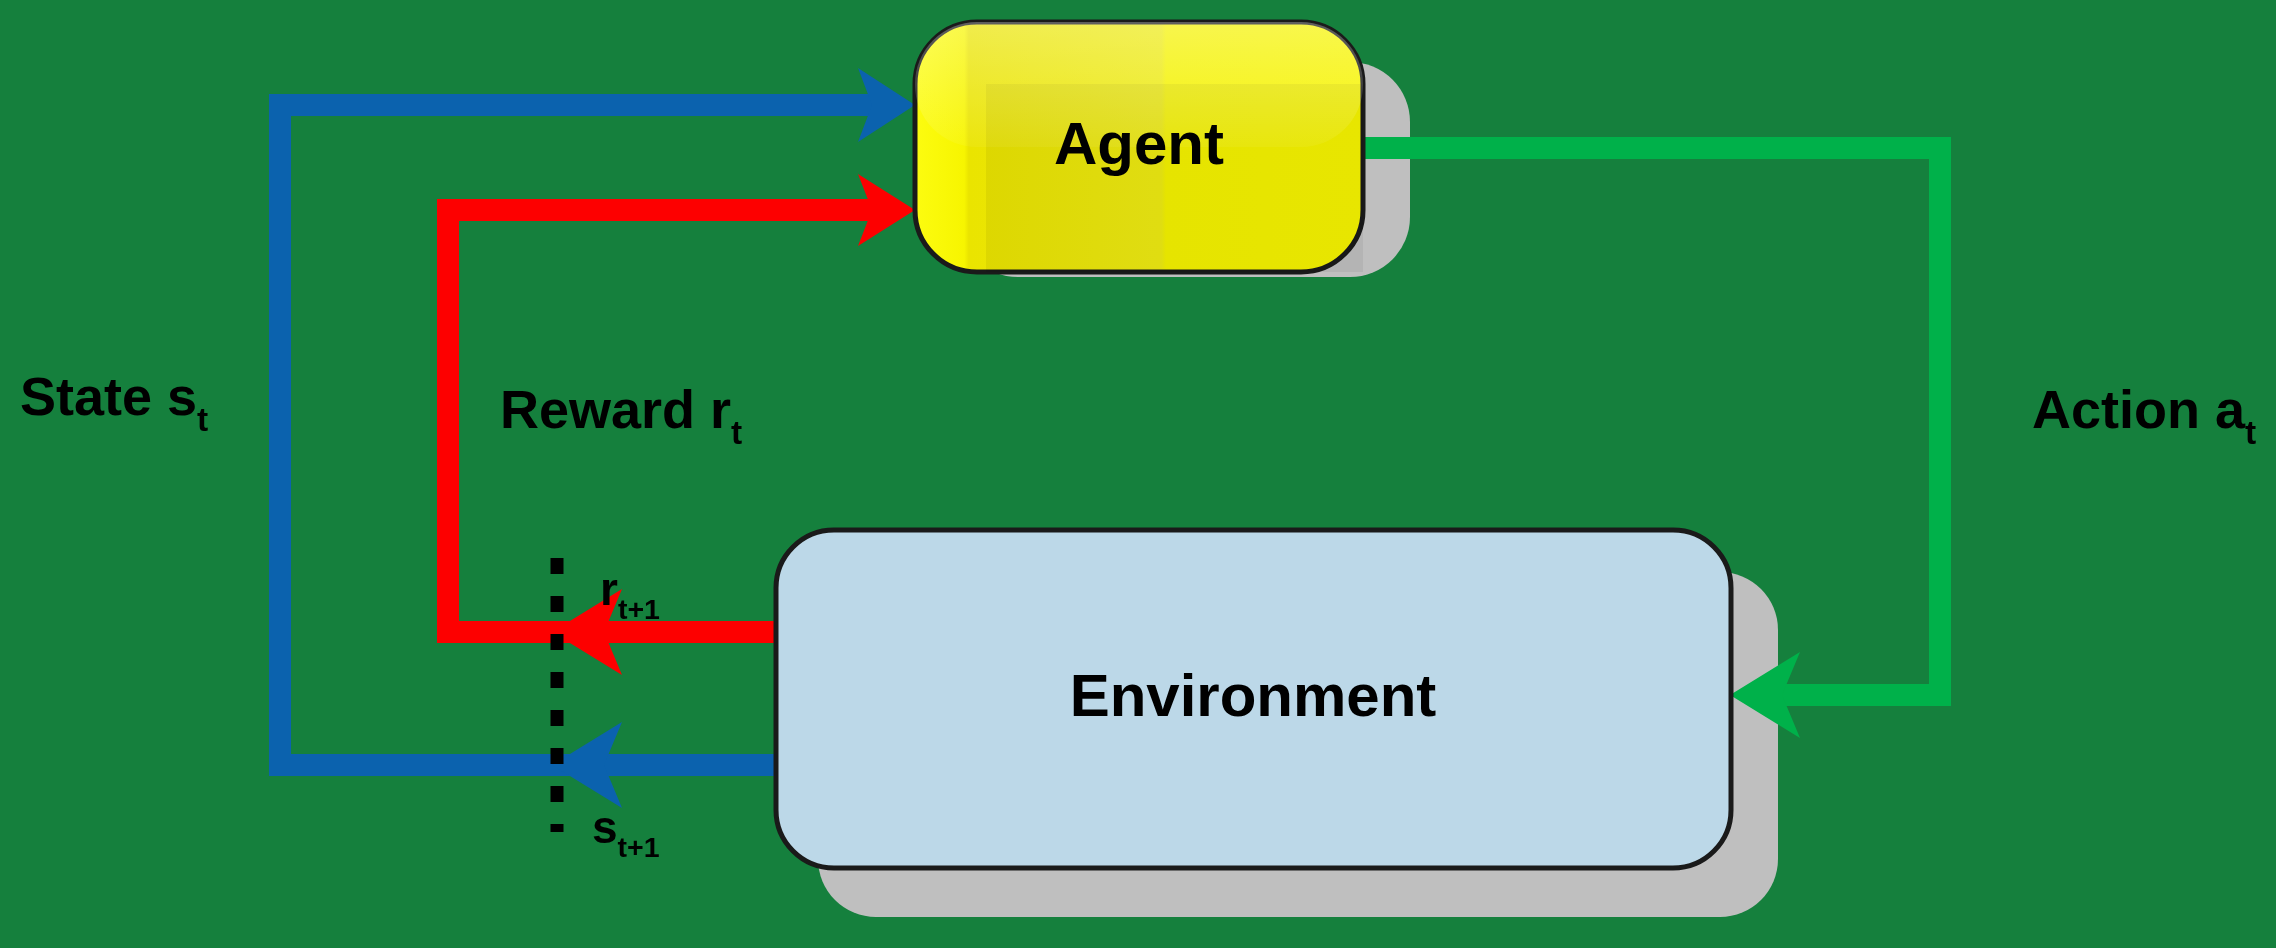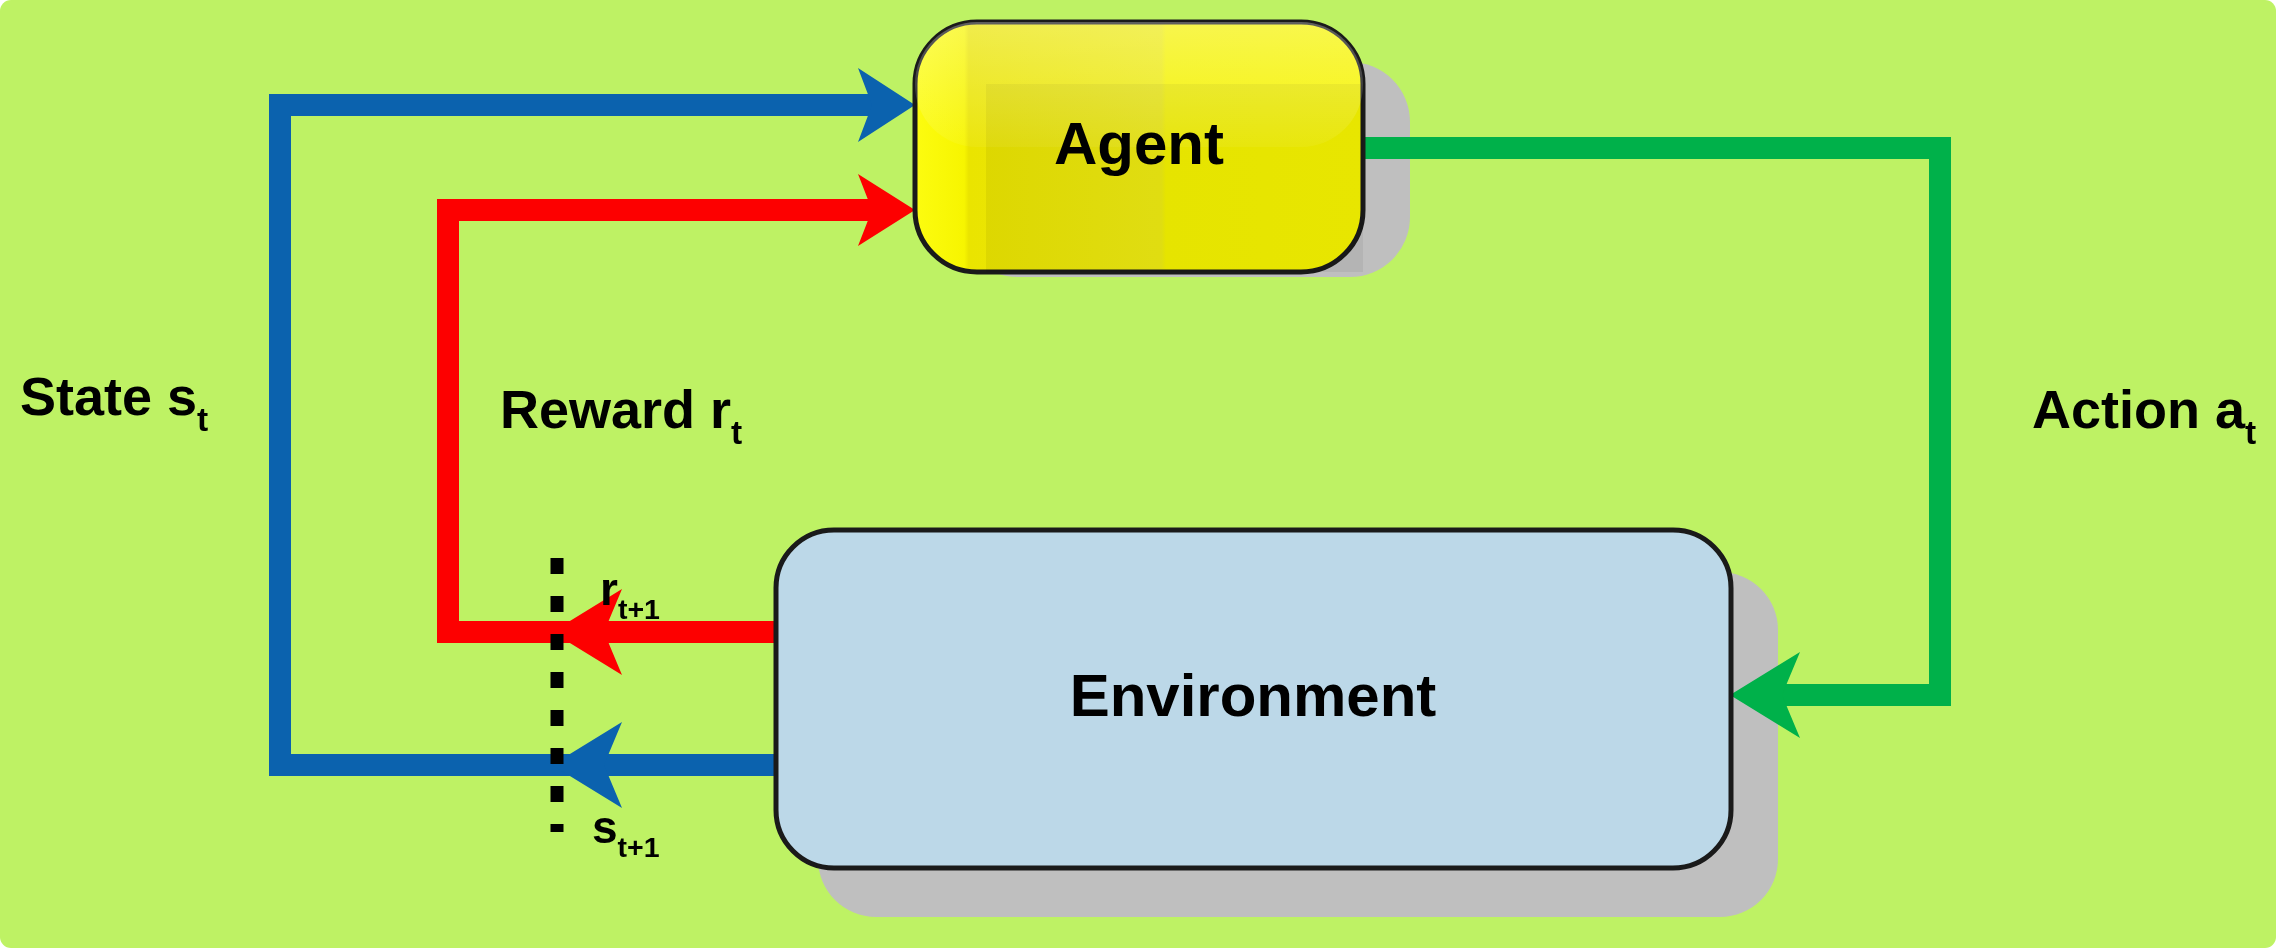--- a/index.html
+++ b/index.html
@@ -7,23 +7,22 @@
     padding: 0;
     background: #ffffff;
   }
   body {
     font-family: "Liberation Sans", sans-serif;
   }
   #diagram-root {
     position: relative;
     width: 2276px;
     height: 948px;
-    background: #bef264;
+    background: #15803d;
     overflow: hidden;
-    border-radius: 11px;
   }
   #rl-svg {
     position: absolute;
     top: 0;
     left: 0;
     width: 2276px;
     height: 948px;
     display: block;
   }
   .node-label {

